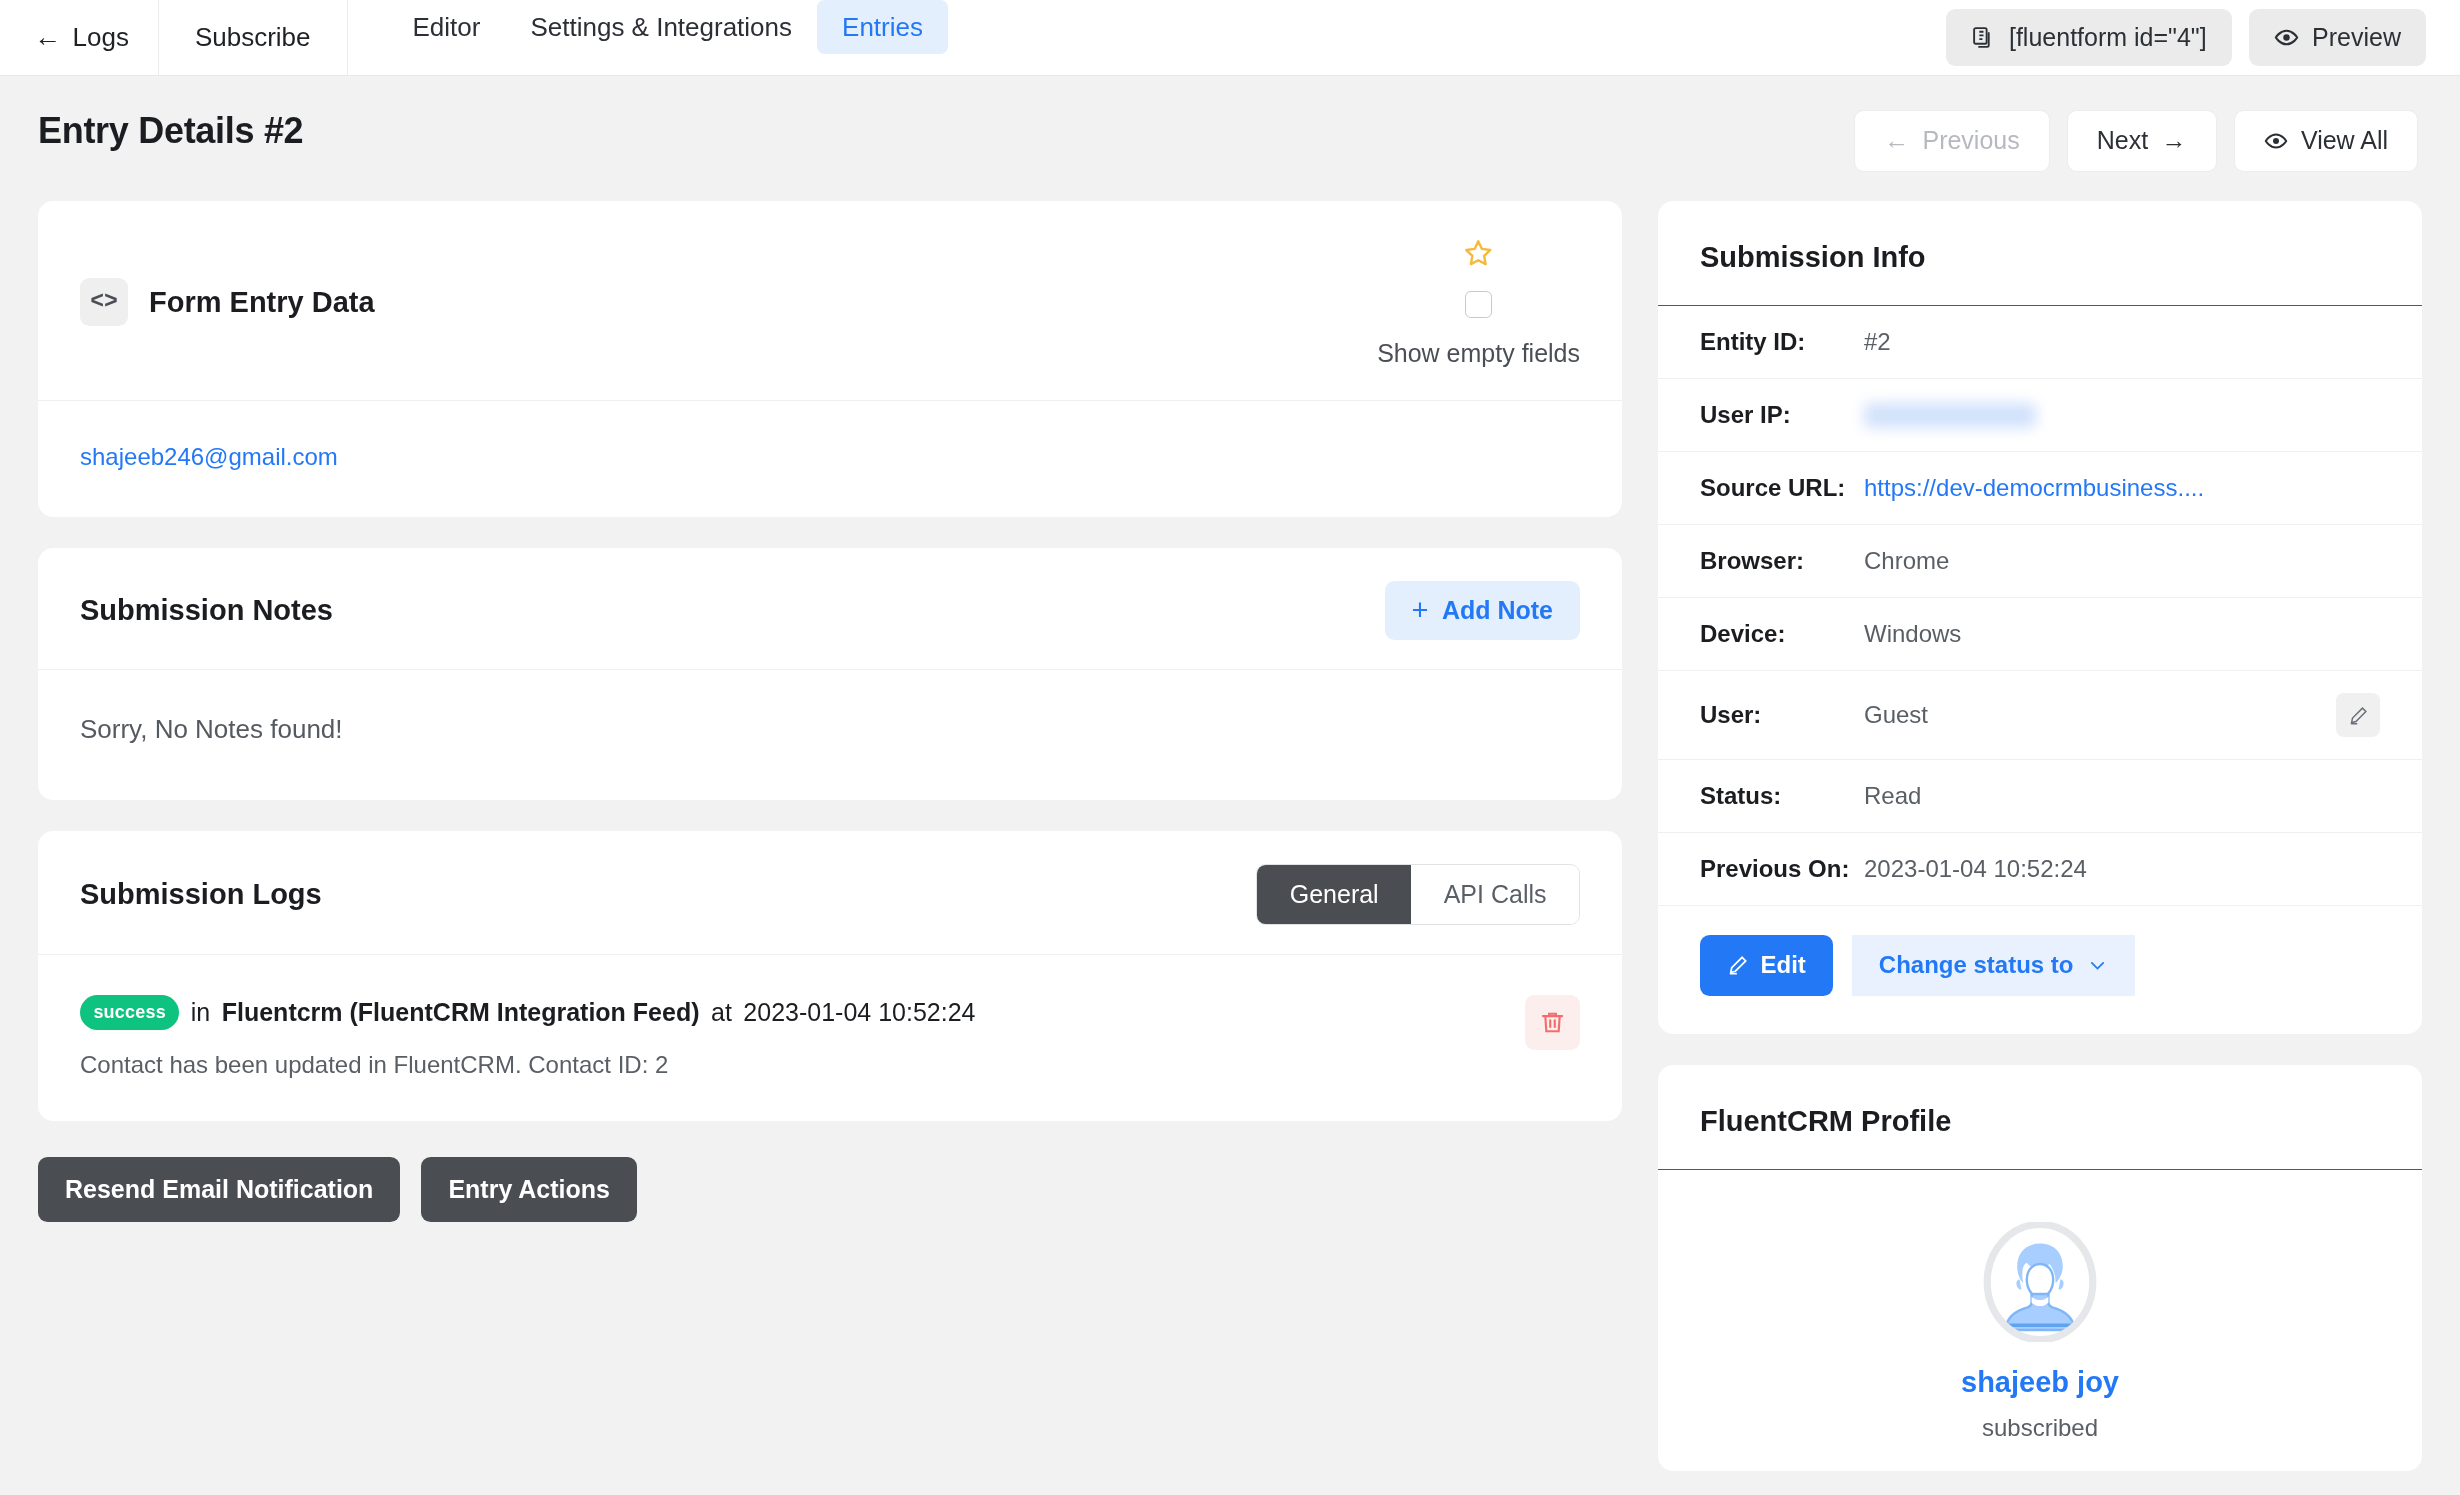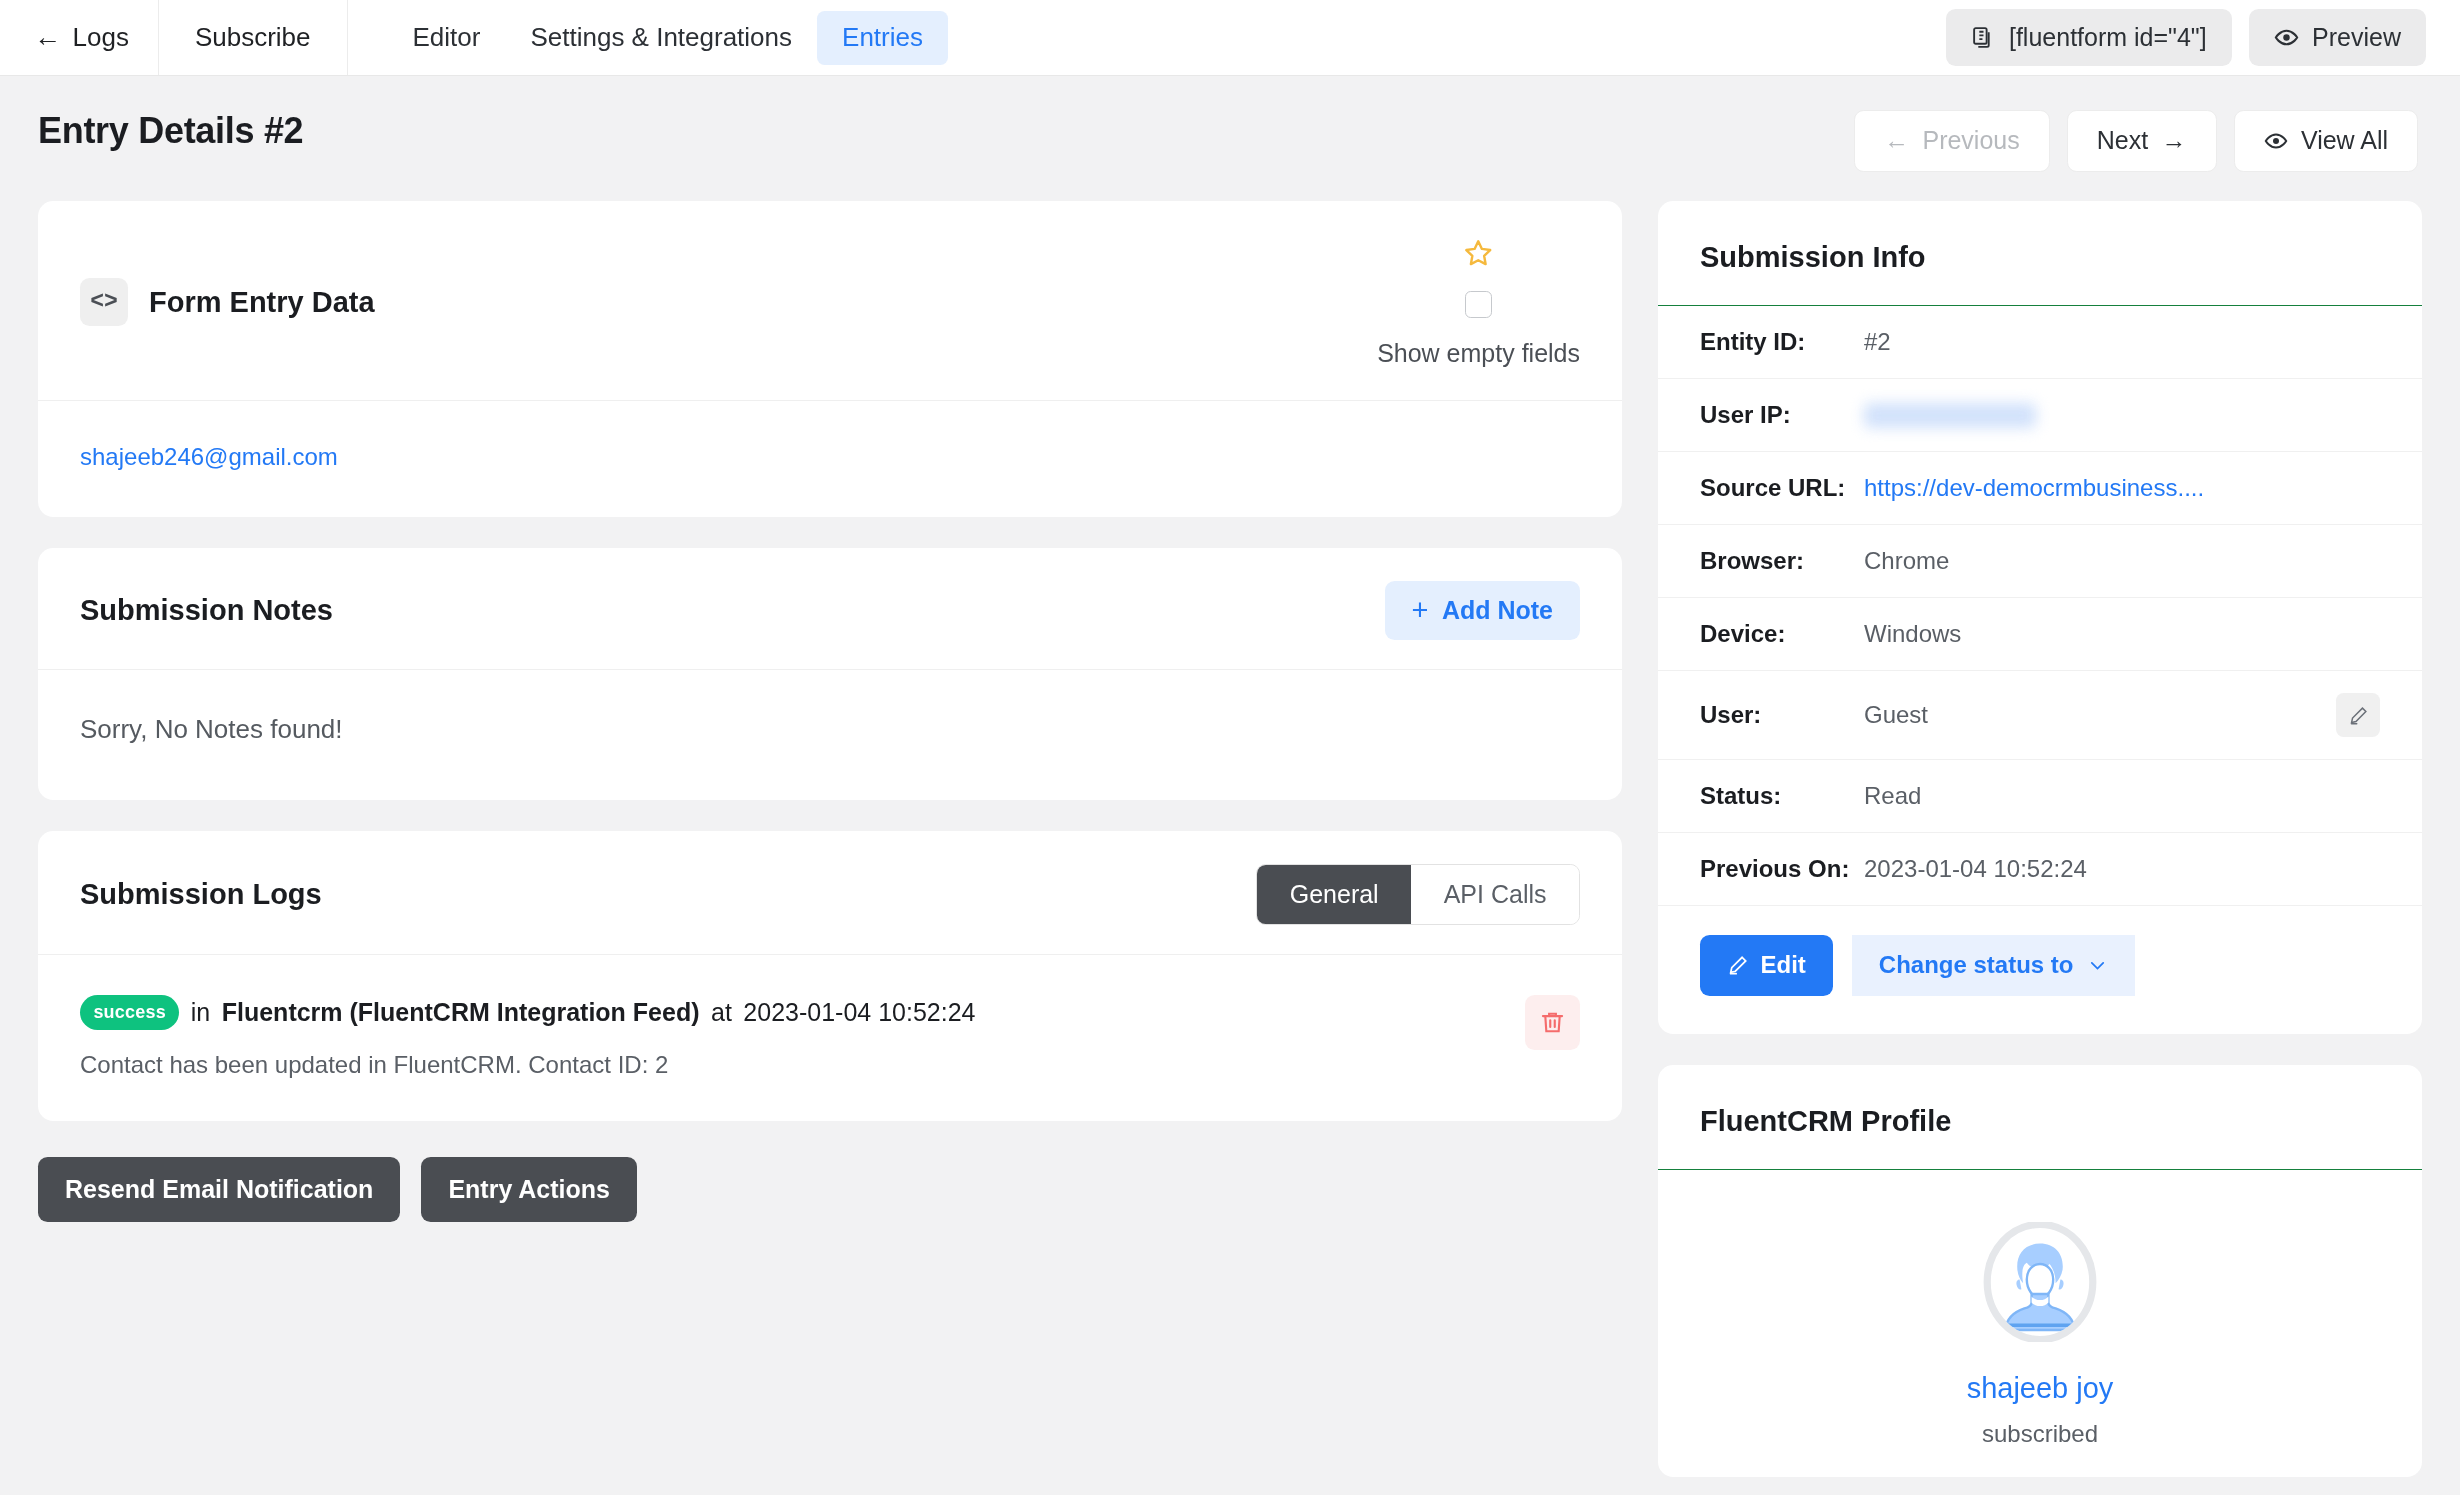--- a/index.html
+++ b/index.html
@@ -25,21 +25,21 @@
   .nav-cell {
     display: flex; align-items: center; justify-content: center;
     padding: 0 36px;
     font-size: 26px;
     color: #1f2124;
     cursor: pointer;
     white-space: nowrap;
   }
   .nav-cell.back { padding-left: 34px; padding-right: 29px; gap: 11.5px; }
   .divider-cell { border-left: 1px solid #ececec; border-right: 1px solid #ececec; }
-  .nav-tabs { display: flex; align-items: center; gap: 0; margin-left: 40px; }
+  .nav-tabs { display: flex; align-items: flex-start; gap: 0; margin-left: 40px; }
   .nav-tab {
     font-size: 26px; color: #2c3035; padding: 11.5px 25px;
     border-radius: 7.6px; cursor: pointer; white-space: nowrap;
   }
   .nav-tab.active { color: #2379f5; background: #e4effe; font-weight: 400; }
   .nav-right {
     margin-left: auto; display: flex; align-items: center;
     gap: 17px; padding-right: 34px;
   }
   .pill-btn {
@@ -175,21 +175,21 @@
   }
   .ghost-blue-btn {
     background: #e9f1fe; color: #2379f5; border: none; border-radius: 0;
     padding: 16.3px 27px; font-size: 24px; font-weight: bold; cursor: pointer;
     display: flex; align-items: center; gap: 13.4px;
     font-family: "Liberation Sans", sans-serif; white-space: nowrap;
   }
 
   .profile-body { padding: 52px 42px 29px 42px; text-align: center; }
   .avatar-wrap { display: flex; justify-content: center; }
-  .profile-name { font-size: 29px; color: #2379f5; margin-top: 30px; cursor: pointer; }
+  .profile-name { font-size: 29px; color: #2379f5; margin-top: 24px; cursor: pointer; font-weight: bold; }
   .profile-status { font-size: 24px; color: #5a5f66; margin-top: 15.3px; }
 </style>
 </head>
 <body>
 
 <div class="topbar">
   <div class="nav-left">
 
     <div class="nav-cell back">
       <span style="font-size:27px;line-height:1;">←</span>

